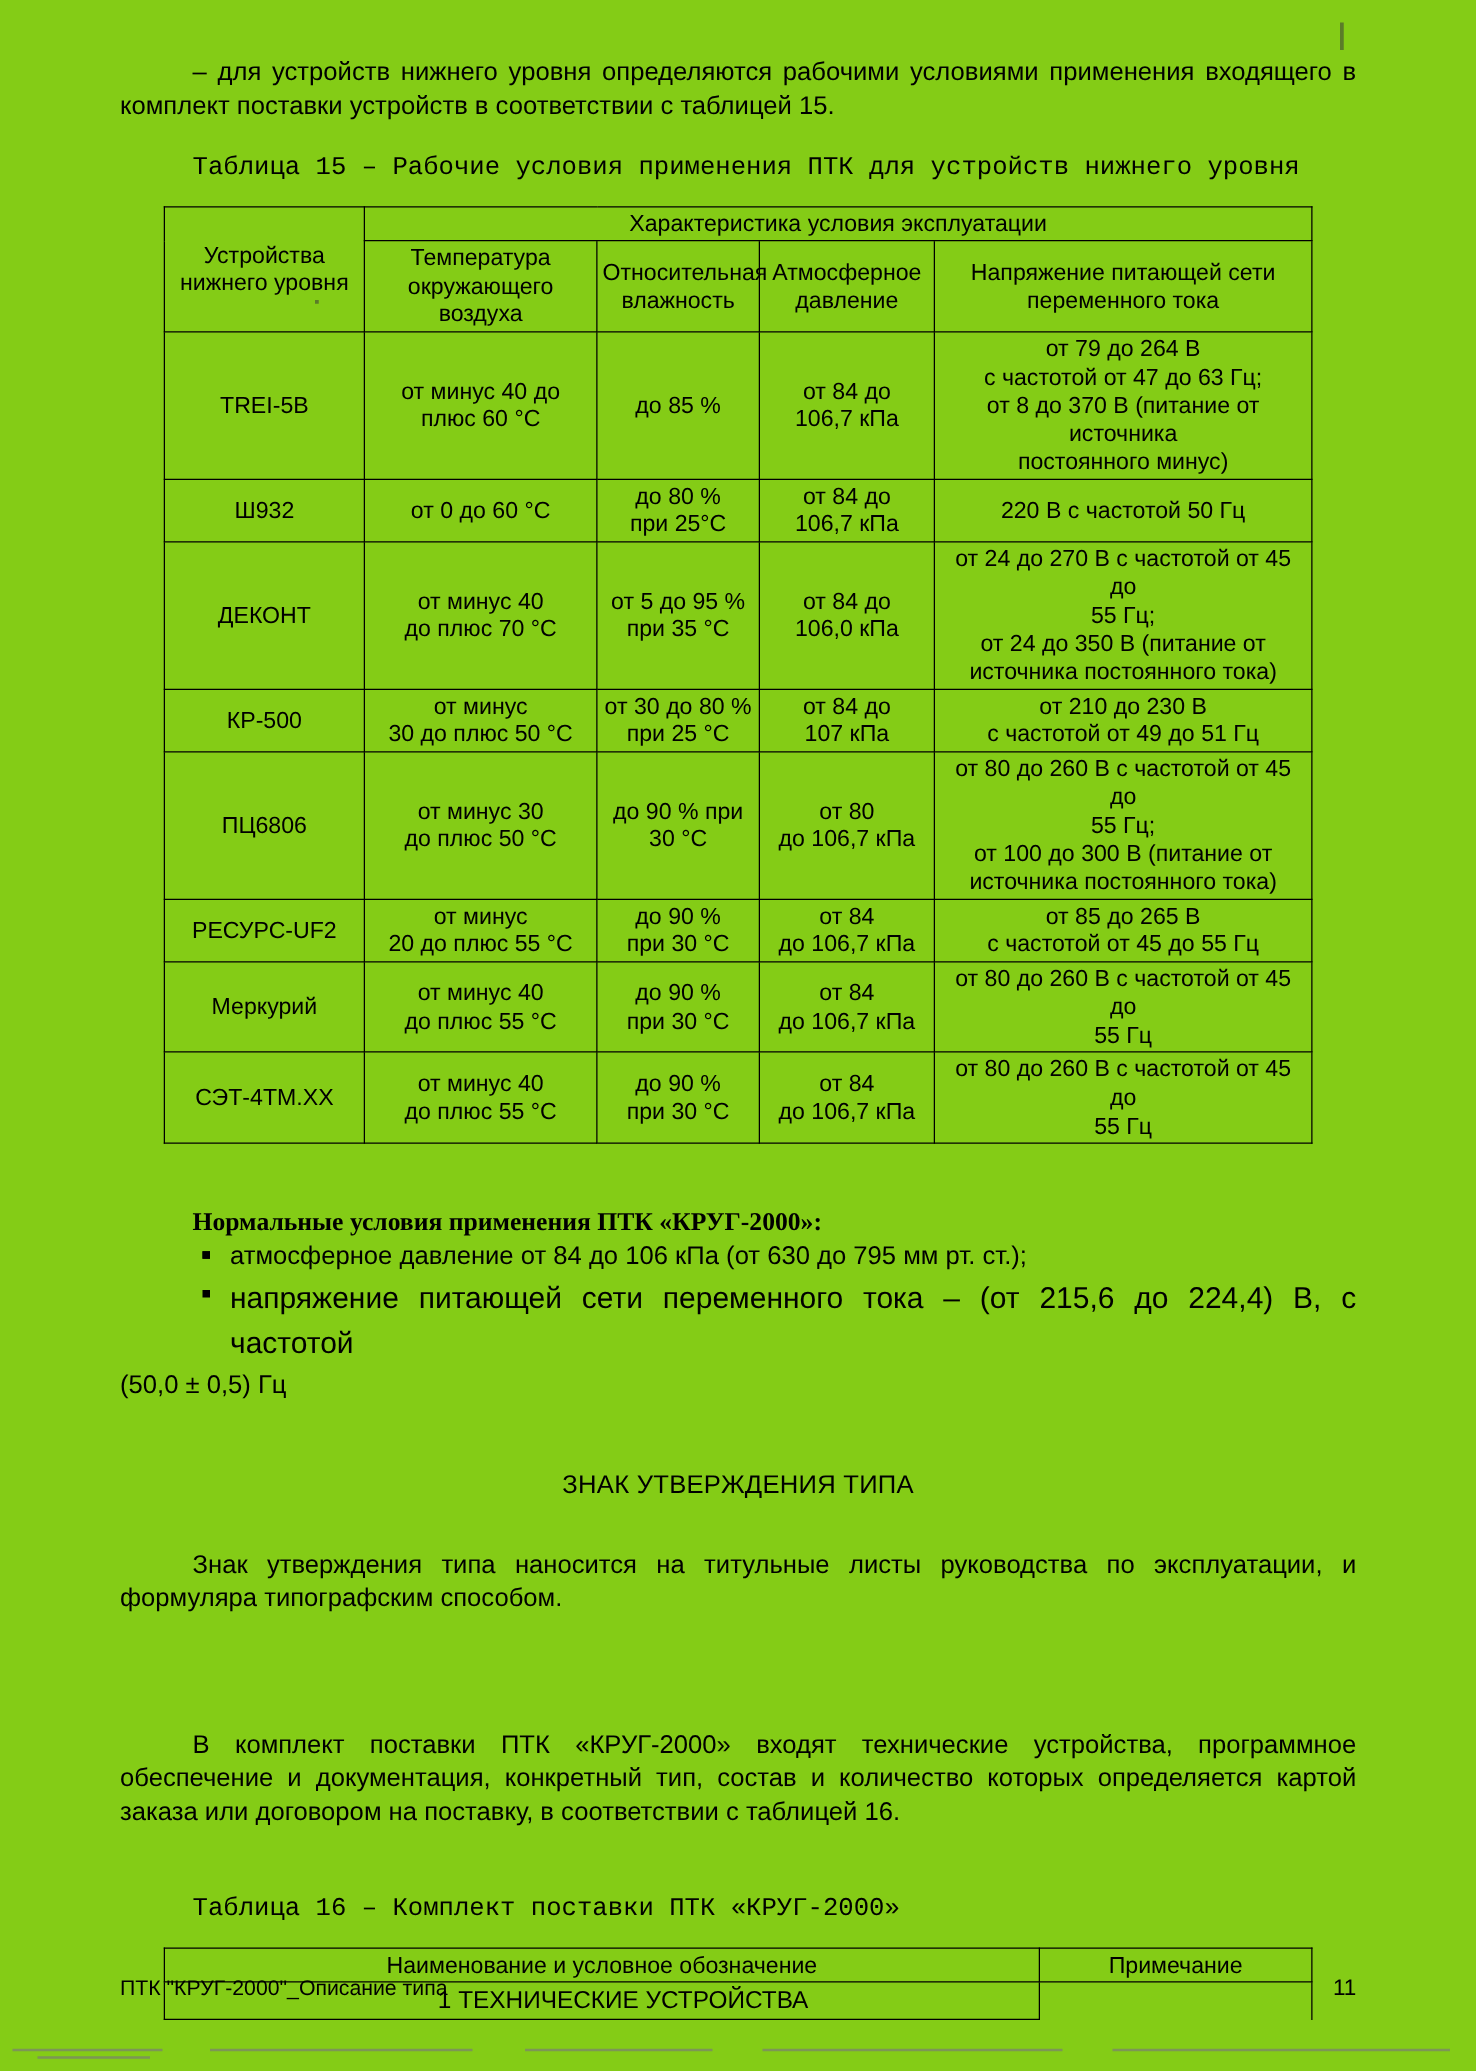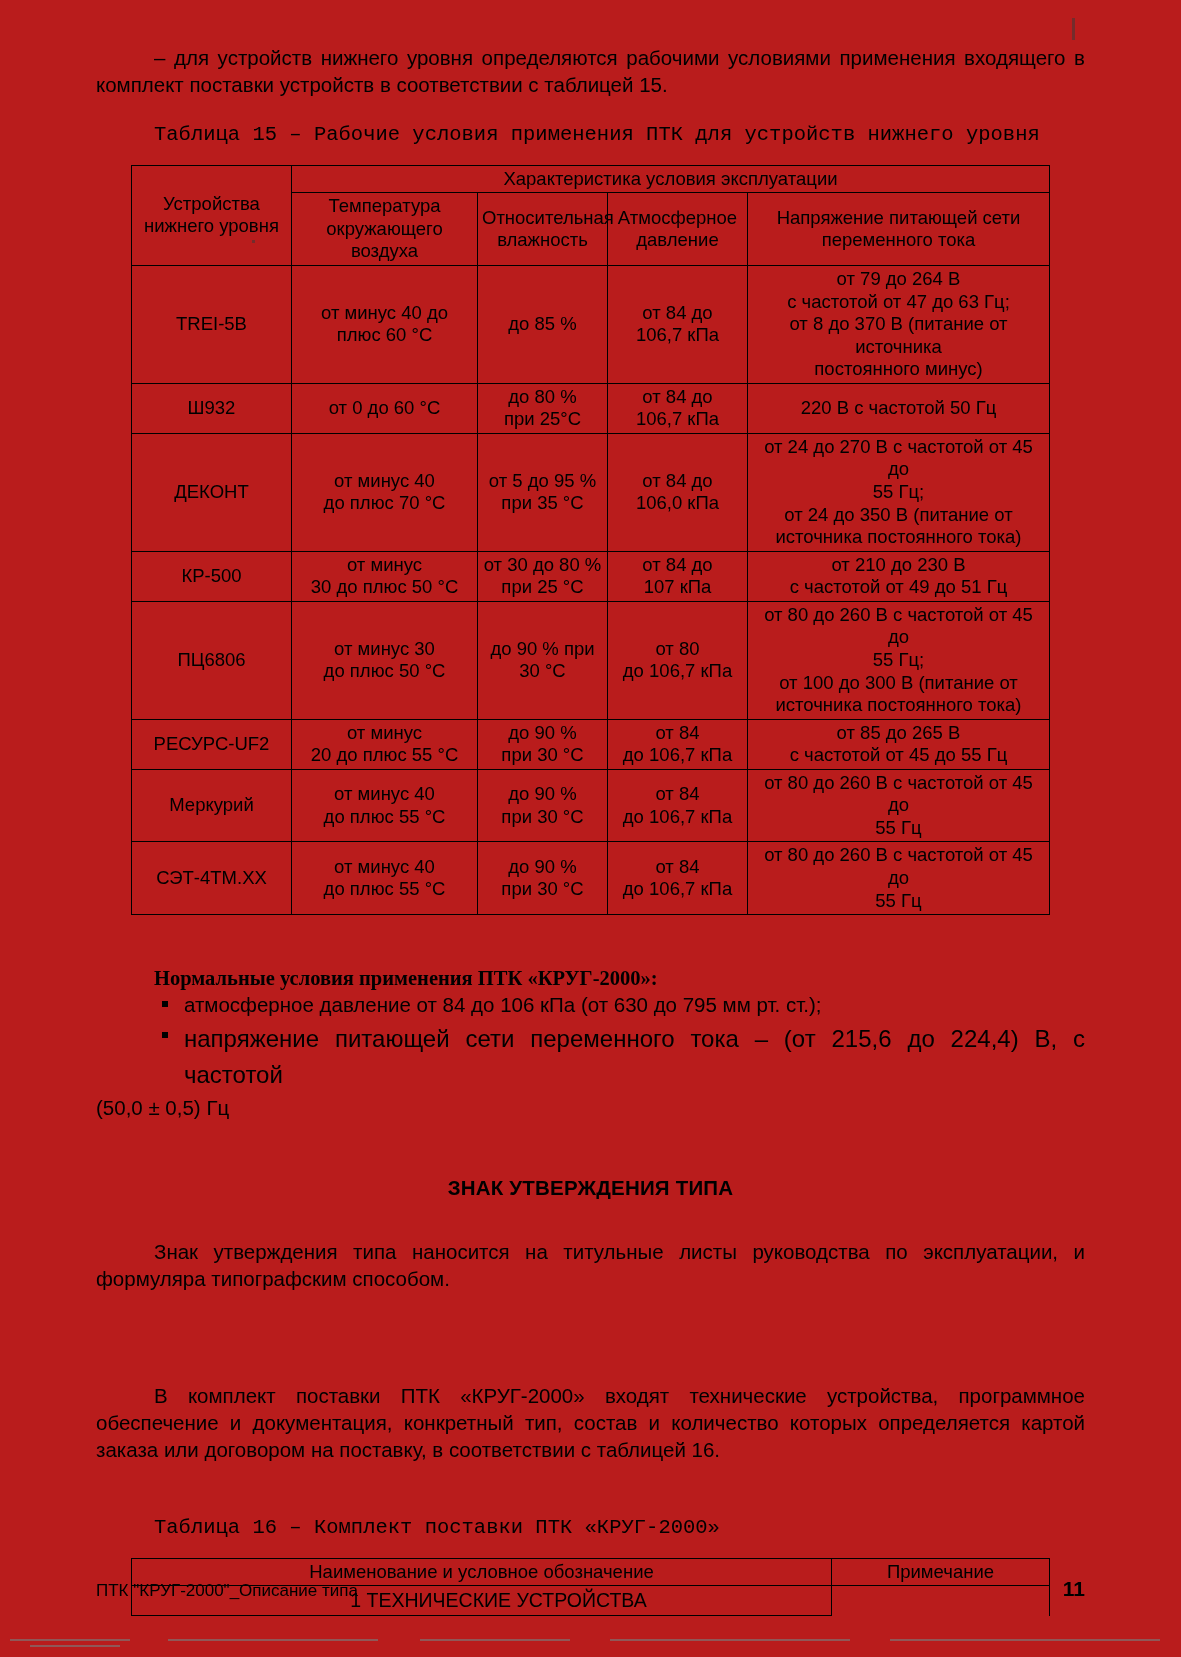--- a/index.html
+++ b/index.html
@@ -10,21 +10,21 @@
   body {
     font-family: "Liberation Sans", "DejaVu Sans", sans-serif;
     color: #000000;
   }
   #page {
     position: relative;
     width: 1181px;
     height: 1657px;
     box-sizing: border-box;
     padding: 44px 96px 0 96px;
-    background: #b91c1c;
+    background: #84cc16;
     overflow: hidden;
   }
   .speck {
     position: absolute;
     background: #3a3a3a;
     opacity: .55;
   }
 
   
   .para {
@@ -46,21 +46,21 @@
 
   .gap-sm { height: 16px; }
   .gap-md { height: 24px; }
   .gap-lg { height: 38px; }
   .gap-xl { height: 52px; }
 
   
   .heading {
     text-align: center;
     font-size: 20.5px;
-    font-weight: bold;
+    font-weight: normal;
     letter-spacing: .2px;
     margin: 0;
   }
 
   
   .bold-lead {
     font-size: 20.5px;
     font-weight: bold;
     margin: 0;
     padding-left: 58px;
@@ -160,21 +160,21 @@
   .footer {
     position: absolute;
     left: 96px;
     right: 96px;
     bottom: 56px;
     display: flex;
     justify-content: space-between;
     align-items: flex-end;
     font-size: 17px;
   }
-  .footer .pageno { font-size: 21px; font-weight: bold; }
+  .footer .pageno { font-size: 18px; }
   .edge-marks {
     position: absolute;
     bottom: 10px;
     left: 0;
     right: 0;
     height: 18px;
   }
   .edge-marks span {
     position: absolute;
     height: 2px;

